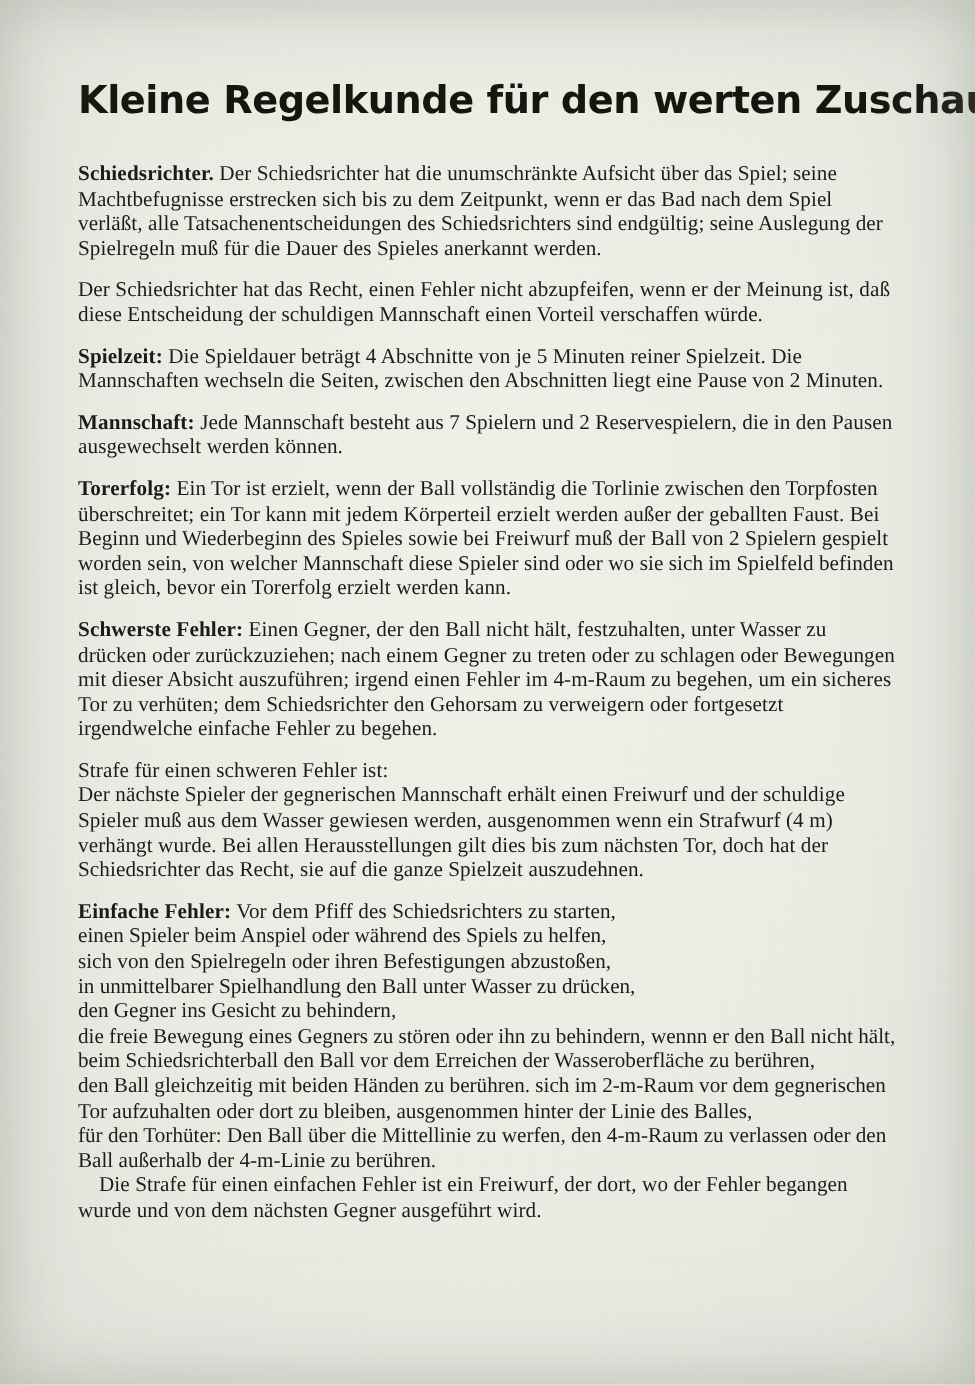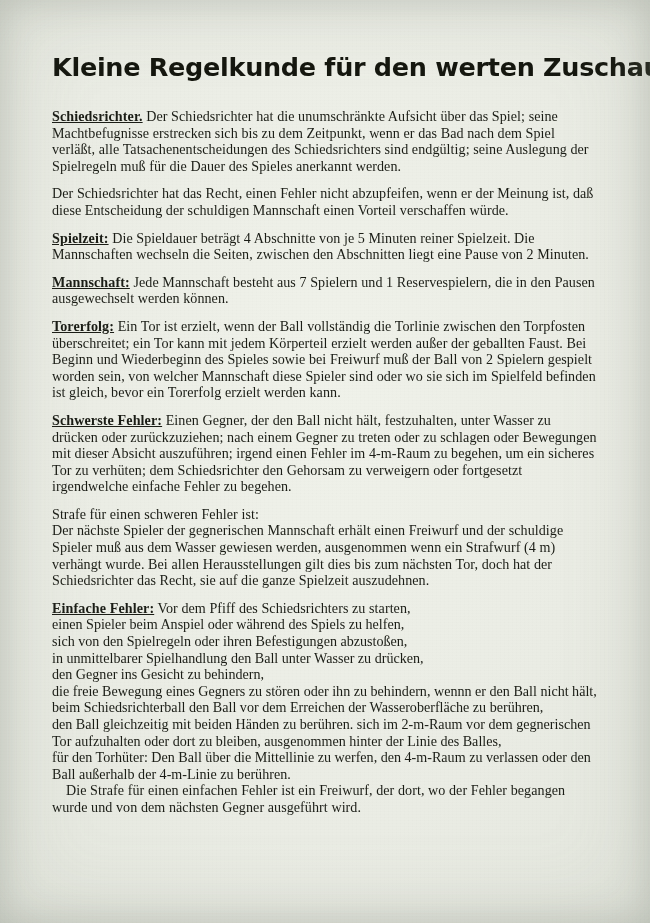--- a/index.html
+++ b/index.html
@@ -55,21 +55,20 @@
     font-size: 14.1px;
     line-height: 16.6px;
     margin: 0 0 11px 0;
     text-align: left;
     color: #1b1d16;
     letter-spacing: 0.06px;
   }
   .lead-bold {
     font-weight: bold;
     letter-spacing: 0.1px;
-    text-decoration: underline;
   }
   .indent { text-indent: 14px; }
   .list-line {
     font-size: 14.1px;
     line-height: 16.6px;
     margin: 0;
     color: #1b1d16;
   }
   .nomargin { margin-bottom: 0; }
 </style>
@@ -79,21 +78,21 @@
 <div class="page">
   <div class="content">
 
     <h1 class="title">Kleine Regelkunde für den werten Zuschauer</h1>
 
     <p class="para"><span class="lead-bold">Schiedsrichter.</span> <span>Der Schiedsrichter hat die unumschränkte Aufsicht über das Spiel; seine Machtbefugnisse erstrecken sich bis zu dem Zeitpunkt, wenn er das Bad nach dem Spiel verläßt, alle Tatsachenentscheidungen des Schiedsrichters sind endgültig; seine Auslegung der Spielregeln muß für die Dauer des Spieles anerkannt werden.</span></p>
     <p class="para">Der Schiedsrichter hat das Recht, einen Fehler nicht abzupfeifen, wenn er der Meinung ist, daß diese Entscheidung der schuldigen Mannschaft einen Vorteil verschaffen würde.</p>
 
     <p class="para"><span class="lead-bold">Spielzeit:</span> <span>Die Spieldauer beträgt 4 Abschnitte von je 5 Minuten reiner Spielzeit. Die Mannschaften wechseln die Seiten, zwischen den Abschnitten liegt eine Pause von 2 Minuten.</span></p>
 
-    <p class="para"><span class="lead-bold">Mannschaft:</span> <span>Jede Mannschaft besteht aus 7 Spielern und 1 Reservespielern, die in den Pausen ausgewechselt werden können.</span></p>
+    <p class="para"><span class="lead-bold">Mannschaft:</span> <span>Jede Mannschaft besteht aus 7 Spielern und 2 Reservespielern, die in den Pausen ausgewechselt werden können.</span></p>
 
     <p class="para"><span class="lead-bold">Torerfolg:</span> <span>Ein Tor ist erzielt, wenn der Ball vollständig die Torlinie zwischen den Torpfosten überschreitet; ein Tor kann mit jedem Körperteil erzielt werden außer der geballten Faust. Bei Beginn und Wiederbeginn des Spieles sowie bei Freiwurf muß der Ball von 2 Spielern gespielt worden sein, von welcher Mannschaft diese Spieler sind oder wo sie sich im Spielfeld befinden ist gleich, bevor ein Torerfolg erzielt werden kann.</span></p>
 
     <p class="para"><span class="lead-bold">Schwerste Fehler:</span> <span>Einen Gegner, der den Ball nicht hält, festzuhalten, unter Wasser zu drücken oder zurückzuziehen; nach einem Gegner zu treten oder zu schlagen oder Bewegungen mit dieser Absicht auszuführen; irgend einen Fehler im 4-m-Raum zu begehen, um ein sicheres Tor zu verhüten; dem Schiedsrichter den Gehorsam zu verweigern oder fortgesetzt irgendwelche einfache Fehler zu begehen.</span></p>
 
     <p class="para nomargin">Strafe für einen schweren Fehler ist:</p>
     <p class="para">Der nächste Spieler der gegnerischen Mannschaft erhält einen Freiwurf und der schuldige Spieler muß aus dem Wasser gewiesen werden, ausgenommen wenn ein Strafwurf (4 m) verhängt wurde. Bei allen Herausstellungen gilt dies bis zum nächsten Tor, doch hat der Schiedsrichter das Recht, sie auf die ganze Spielzeit auszudehnen.</p>
 
     <p class="para nomargin"><span class="lead-bold">Einfache Fehler:</span> <span>Vor dem Pfiff des Schiedsrichters zu starten,</span></p>
     <p class="list-line">einen Spieler beim Anspiel oder während des Spiels zu helfen,</p>

